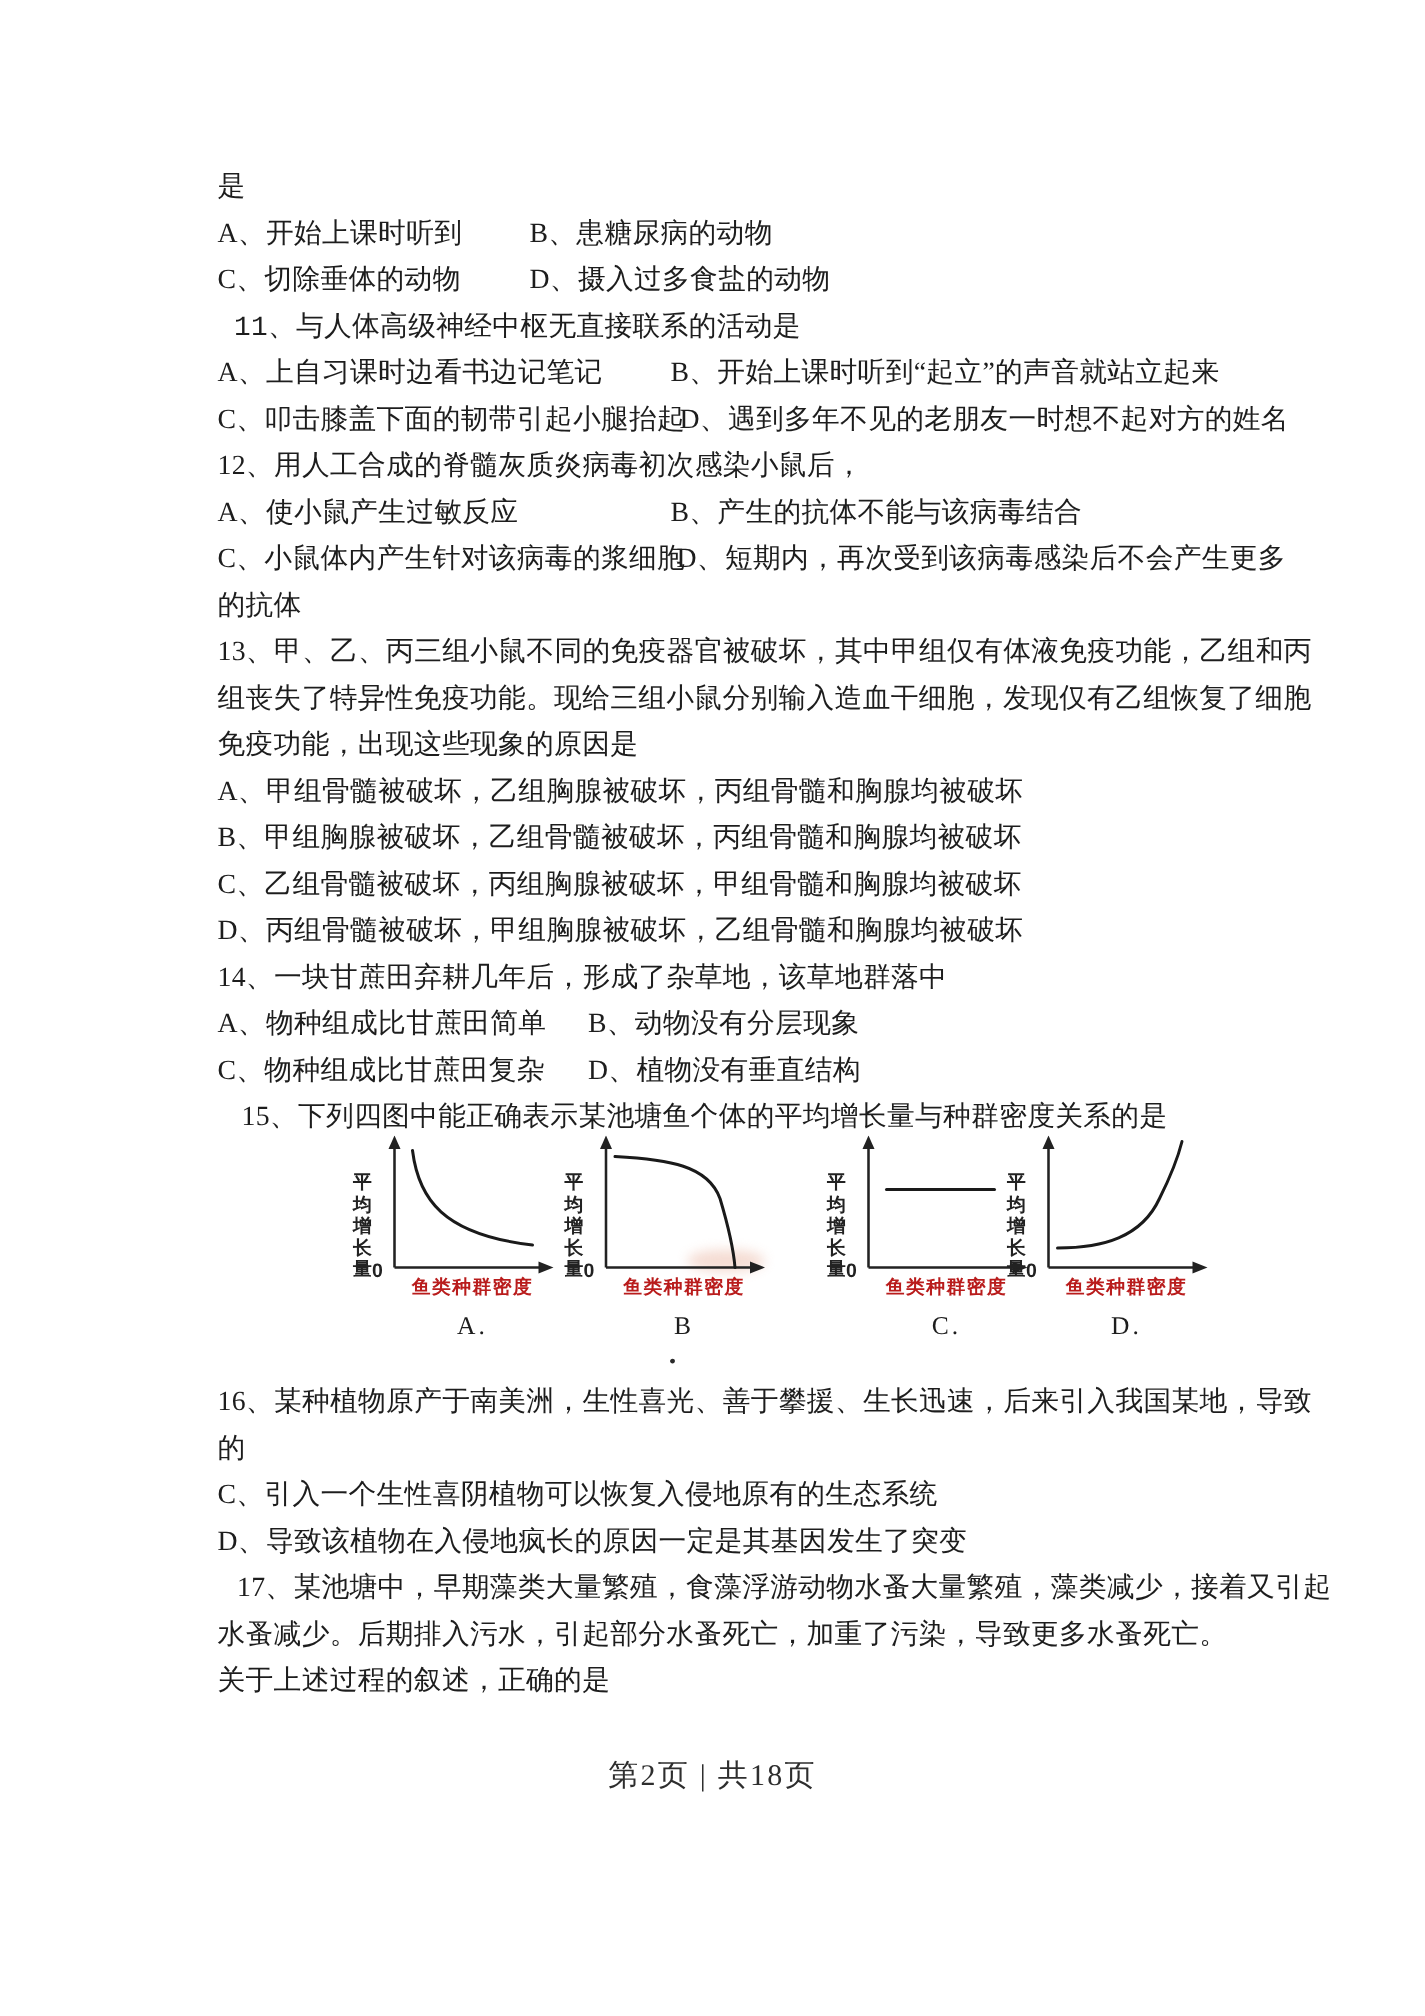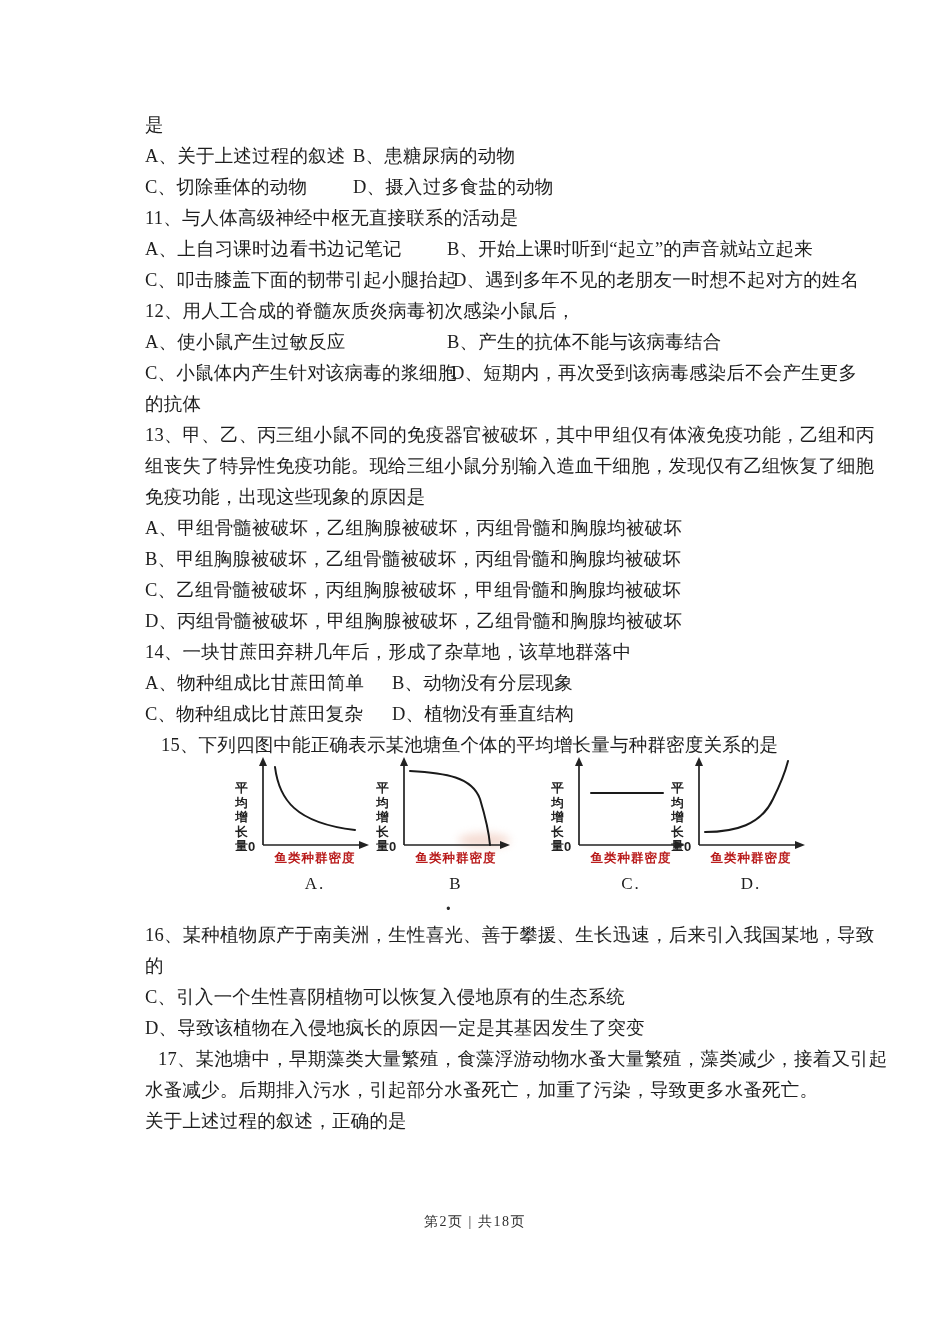--- a/index.html
+++ b/index.html
@@ -49,43 +49,43 @@
   .stray-dot{
     position:absolute;left:215px;top:140px;
     font-size:20px;font-weight:700;color:#2a2a2a;
   }
   .smudge{
     position:absolute;left:228px;top:76px;width:52px;height:15px;
     background:#e9b39f;opacity:0.45;border-radius:50%;filter:blur(4px);
   }
   
   .footer{
-    position:absolute;top:1213px;left:0;width:950px;text-align:center;
-    font-size:14px;letter-spacing:1.5px;color:#2e2e2e;
+    position:absolute;top:1170px;left:0;width:950px;text-align:center;
+    font-size:20px;letter-spacing:1.5px;color:#2e2e2e;
   }
 </style>
 </head>
 <body>
 
 <div class="page">
 
   <div class="textblock" id="block-before-graphs">
       <div class="line">
         <span class="seg" style="left: 0px;">是</span>
       </div>
       <div class="line">
-        <span class="seg" style="left: 0px;">A、关于上述过程的叙述</span>
+        <span class="seg" style="left: 0px;">A、开始上课时听到</span>
         <span class="seg" style="left: 208px;">B、患糖尿病的动物</span>
       </div>
       <div class="line">
         <span class="seg" style="left: 0px;">C、切除垂体的动物</span>
         <span class="seg" style="left: 208px;">D、摄入过多食盐的动物</span>
       </div>
       <div class="line">
-        <span class="seg" style="left: 0px;">11、与人体高级神经中枢无直接联系的活动是</span>
+        <span class="seg" style="left: 11px; font-family: Liberation Mono, monospace;">11、与人体高级神经中枢无直接联系的活动是</span>
       </div>
       <div class="line">
         <span class="seg" style="left: 0px;">A、上自习课时边看书边记笔记</span>
         <span class="seg" style="left: 302px;">B、开始上课时听到“起立”的声音就站立起来</span>
       </div>
       <div class="line">
         <span class="seg" style="left: 0px;">C、叩击膝盖下面的韧带引起小腿抬起</span>
         <span class="seg" style="left: 308px;">D、遇到多年不见的老朋友一时想不起对方的姓名</span>
       </div>
       <div class="line">

